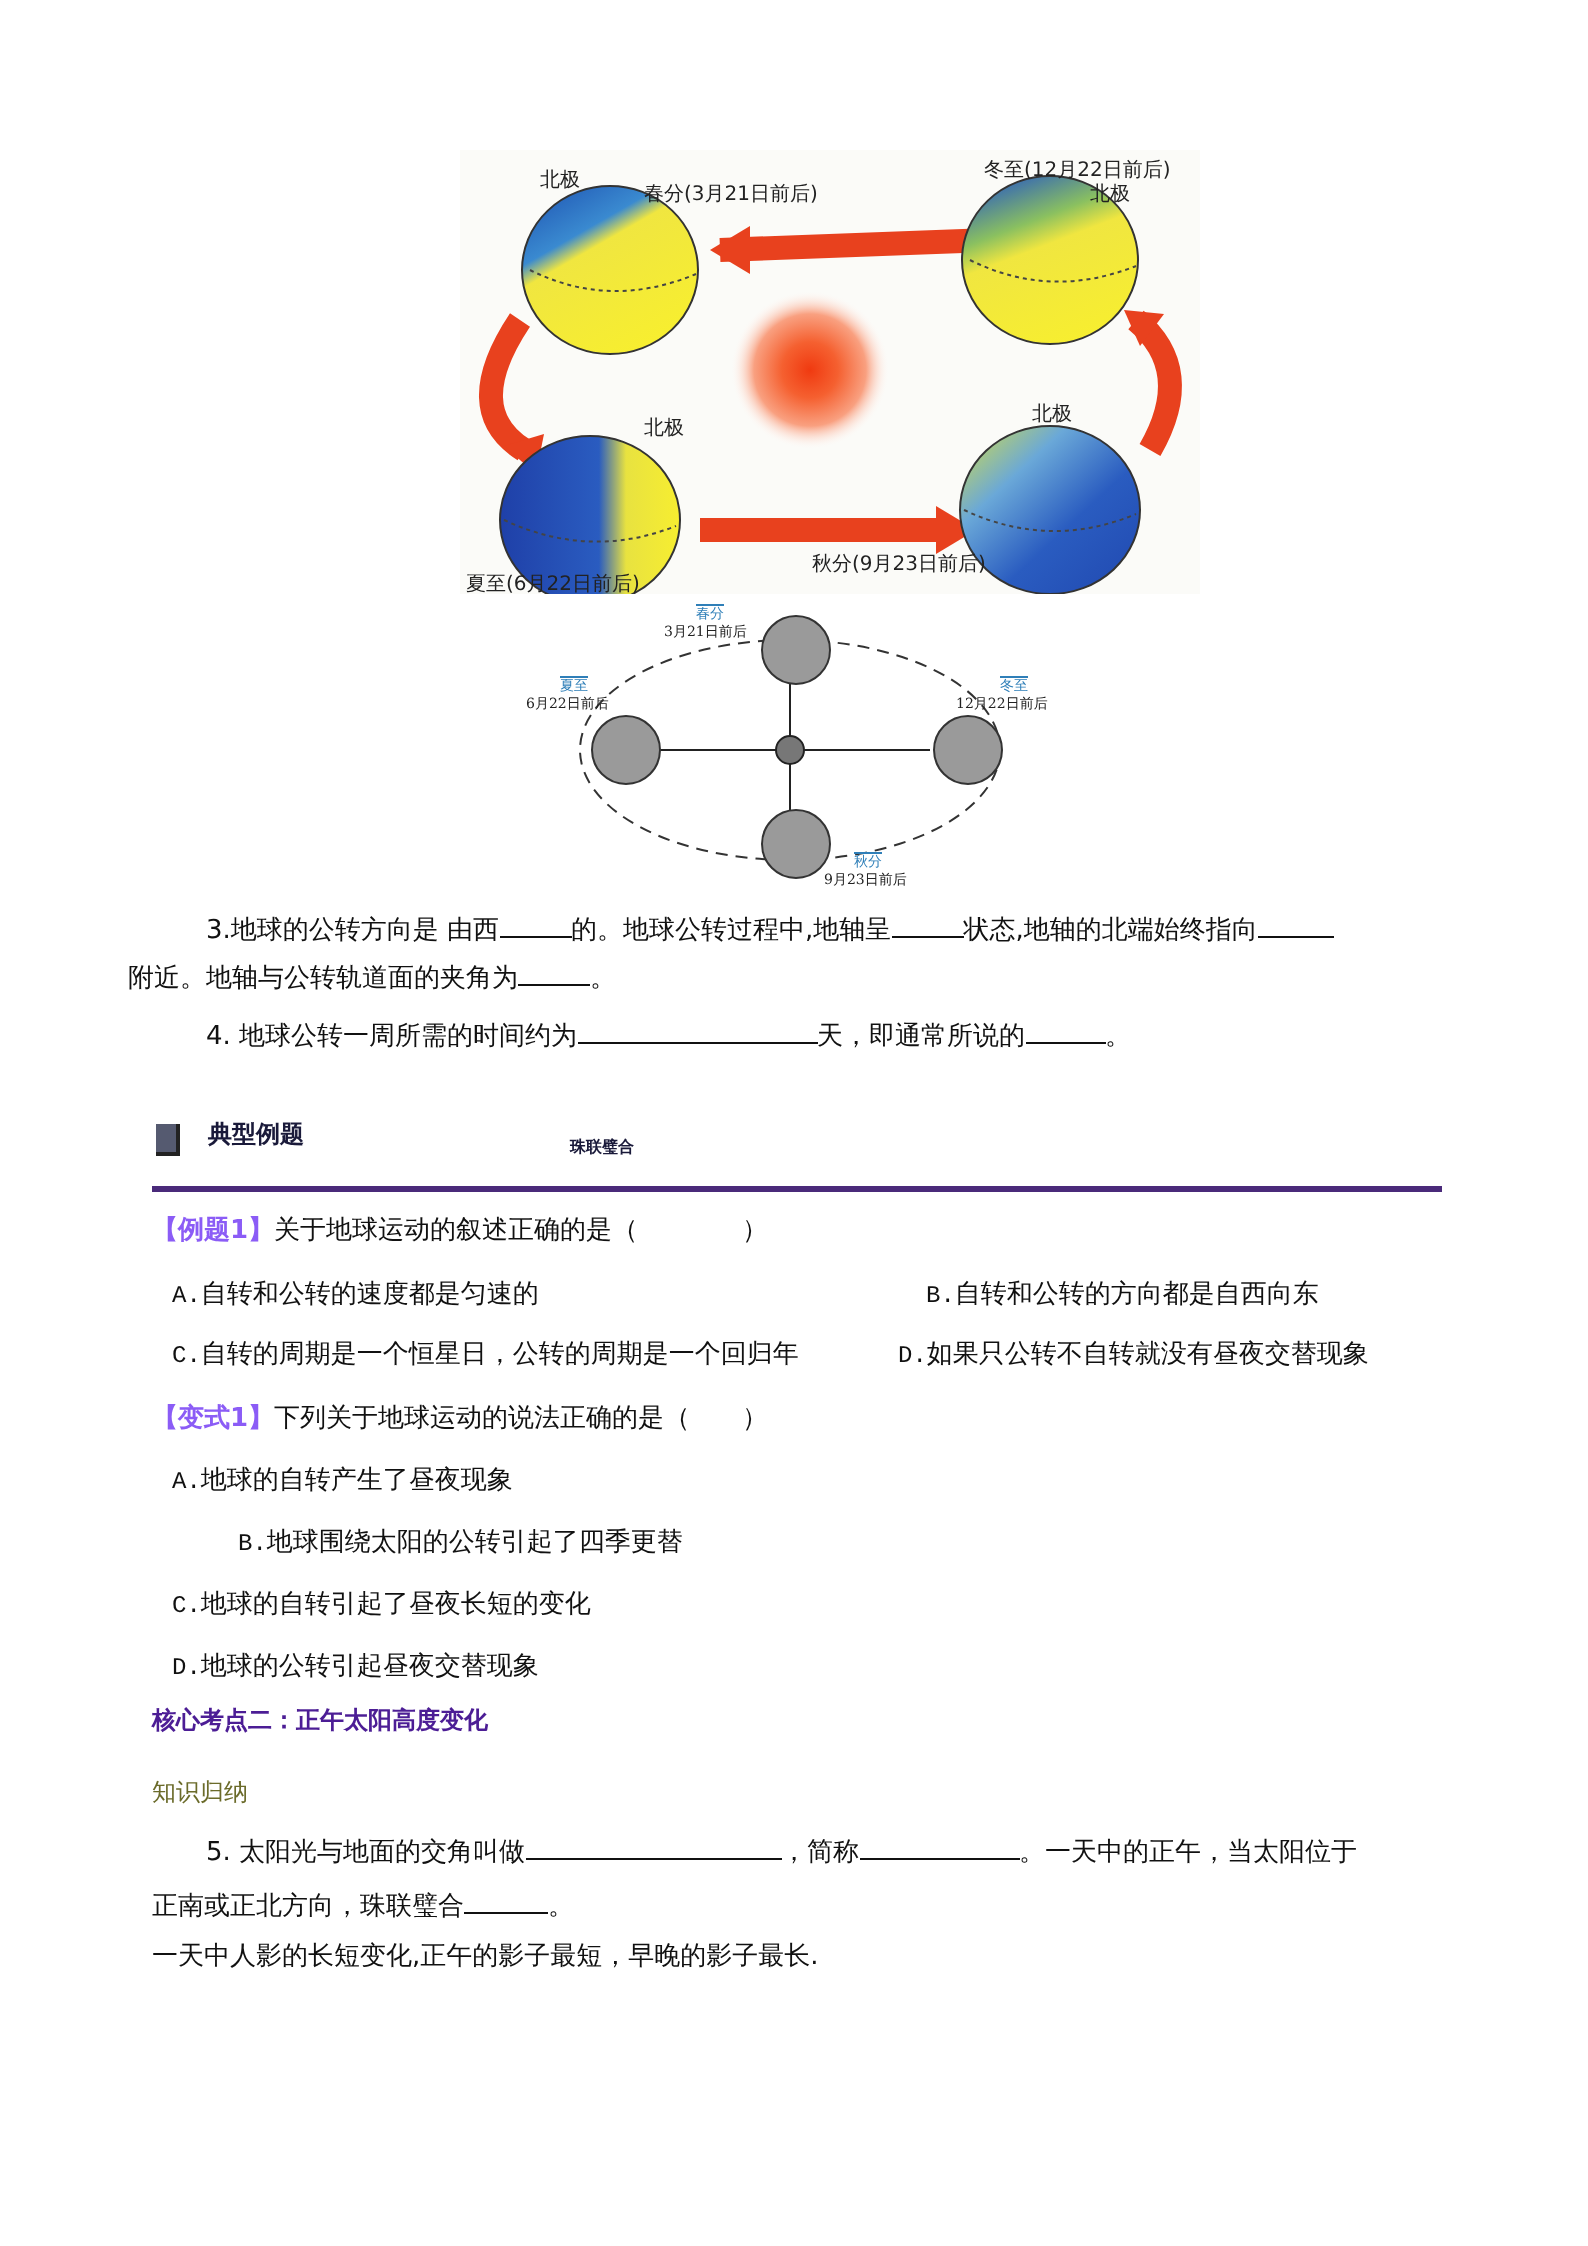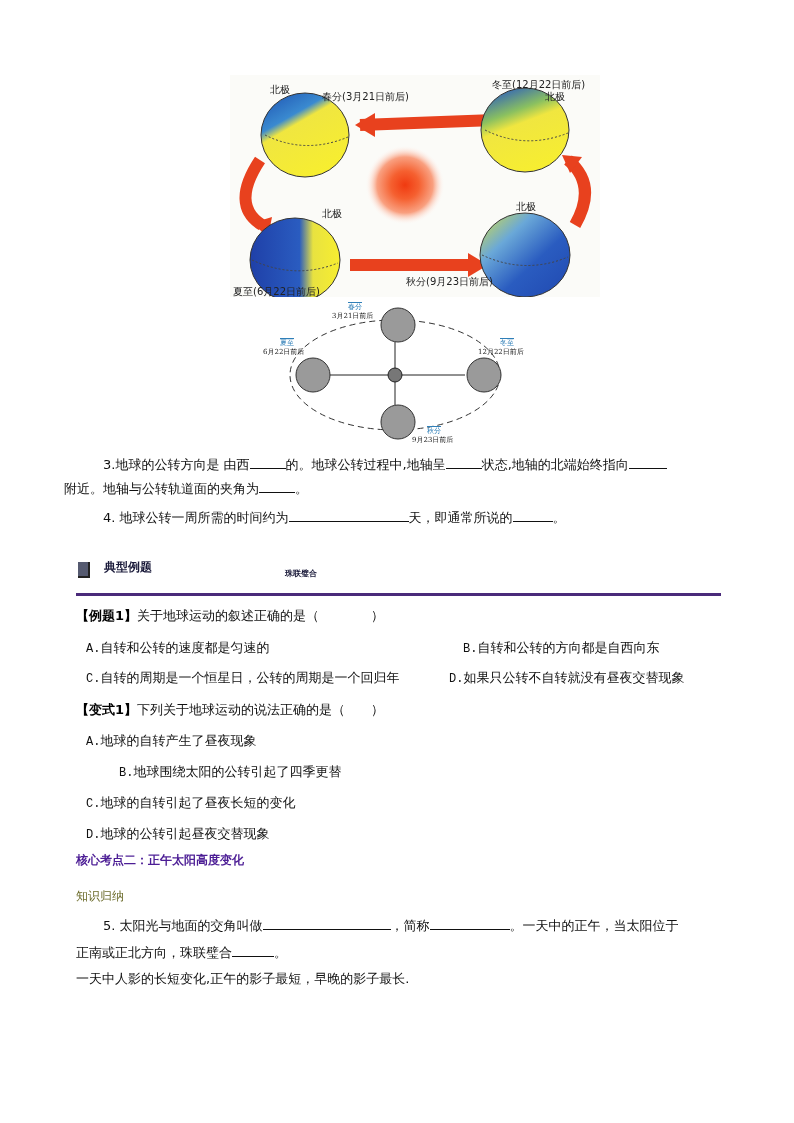--- a/index.html
+++ b/index.html
@@ -4,21 +4,21 @@
 <style>
   html, body { margin: 0; padding: 0; background: #ffffff; }
   body { width: 794px; height: 1123px; position: relative; overflow: hidden;
          font-family: "DejaVu Sans", "Liberation Sans", sans-serif; color: #111; }
   .abs { position: absolute; }
   .line { font-size: 13px; white-space: nowrap; line-height: 16px; }
   .blank { display: inline-block; border-bottom: 1px solid #111; height: 12px; vertical-align: baseline; }
   .diagram-lbl { font-size: 10px; color: #222; white-space: nowrap; }
   .small-lbl { font-size: 7px; color: #222; white-space: nowrap; font-family: "DejaVu Serif", serif; }
   .season-blue { color: #2f7fb8; font-size: 7px; text-decoration: overline; font-family: "DejaVu Serif", serif; }
-  .bracket { color: #000000; font-weight: bold; }
+  .bracket { color: #8b5cf6; font-weight: bold; }
   .section-head { font-family: "DejaVu Serif", serif; font-weight: bold; font-size: 12px; color: #1a1a3a; }
   .green-head { color: #4c1d95; font-weight: bold; font-size: 12px; }
   .olive { color: #6b6b2a; font-size: 12px; }
   .opt { font-size: 13px; }
   .opt-letter { font-family: "Liberation Mono", monospace; font-size: 12px; }
 </style>
 </head>
 <body>
 
 <div class="abs" style="left:230px; top:75px; width:370px; height:222px;">

